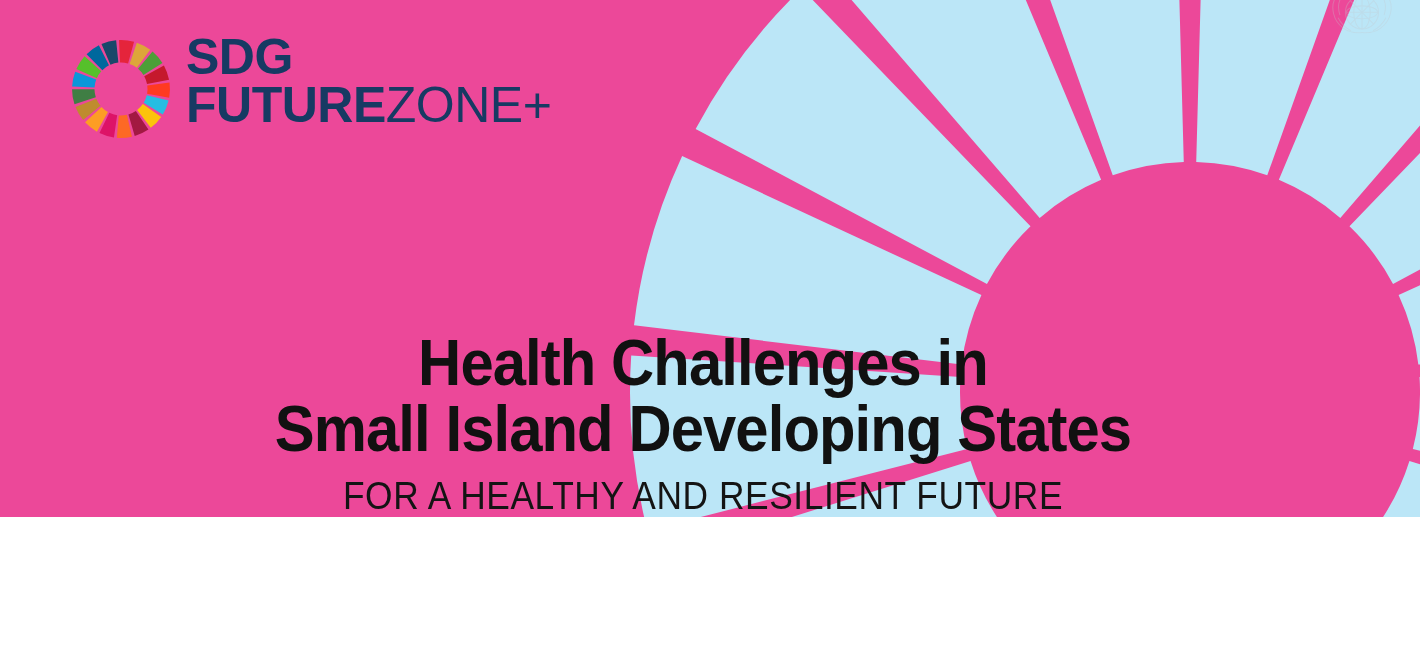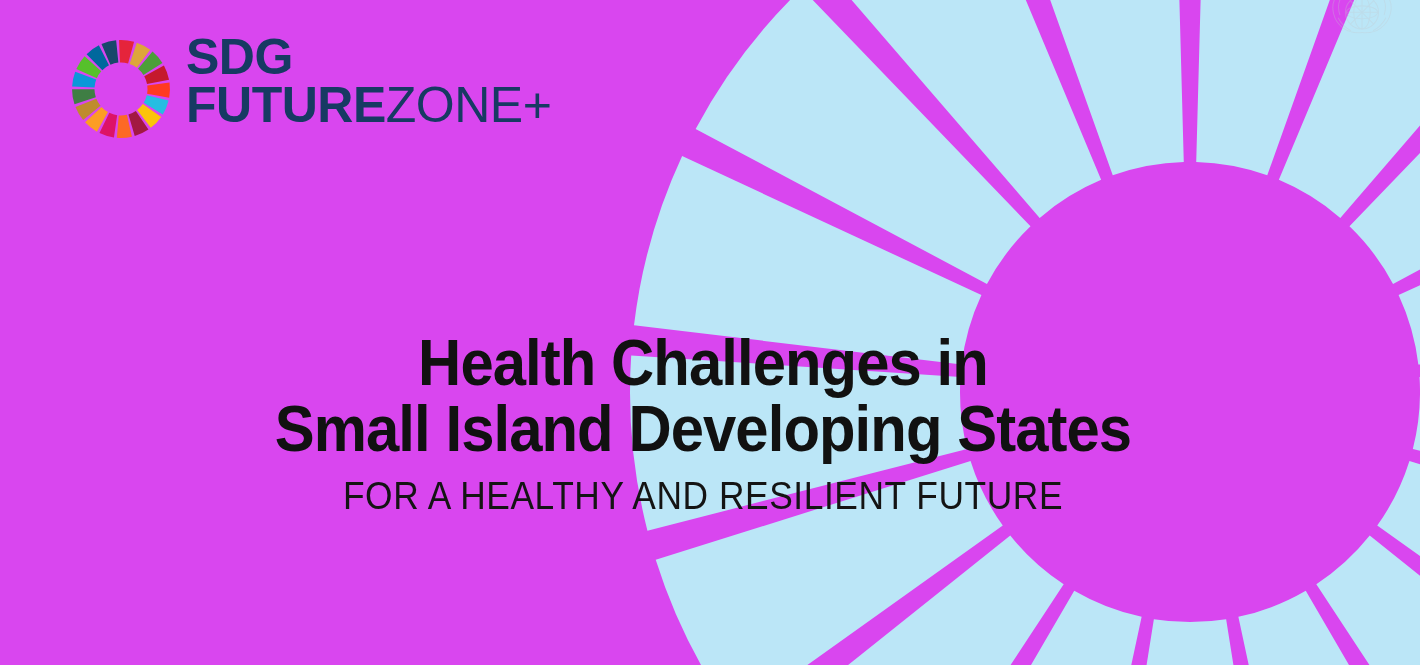--- a/index.html
+++ b/index.html
@@ -4,22 +4,22 @@
 <style>
   html, body {
     margin: 0;
     padding: 0;
     background: #ffffff;
   }
 
   #stage {
     position: relative;
     width: 1420px;
-    height: 665px;
-    background: #d946ef;
+    height: 517px;
+    background: #ec4899;
     overflow: hidden;
     font-family: "Liberation Sans", sans-serif;
   }
 
   
   .bg-wheel {
     position: absolute;
     left: 0;
     top: 0;
     width: 1420px;

